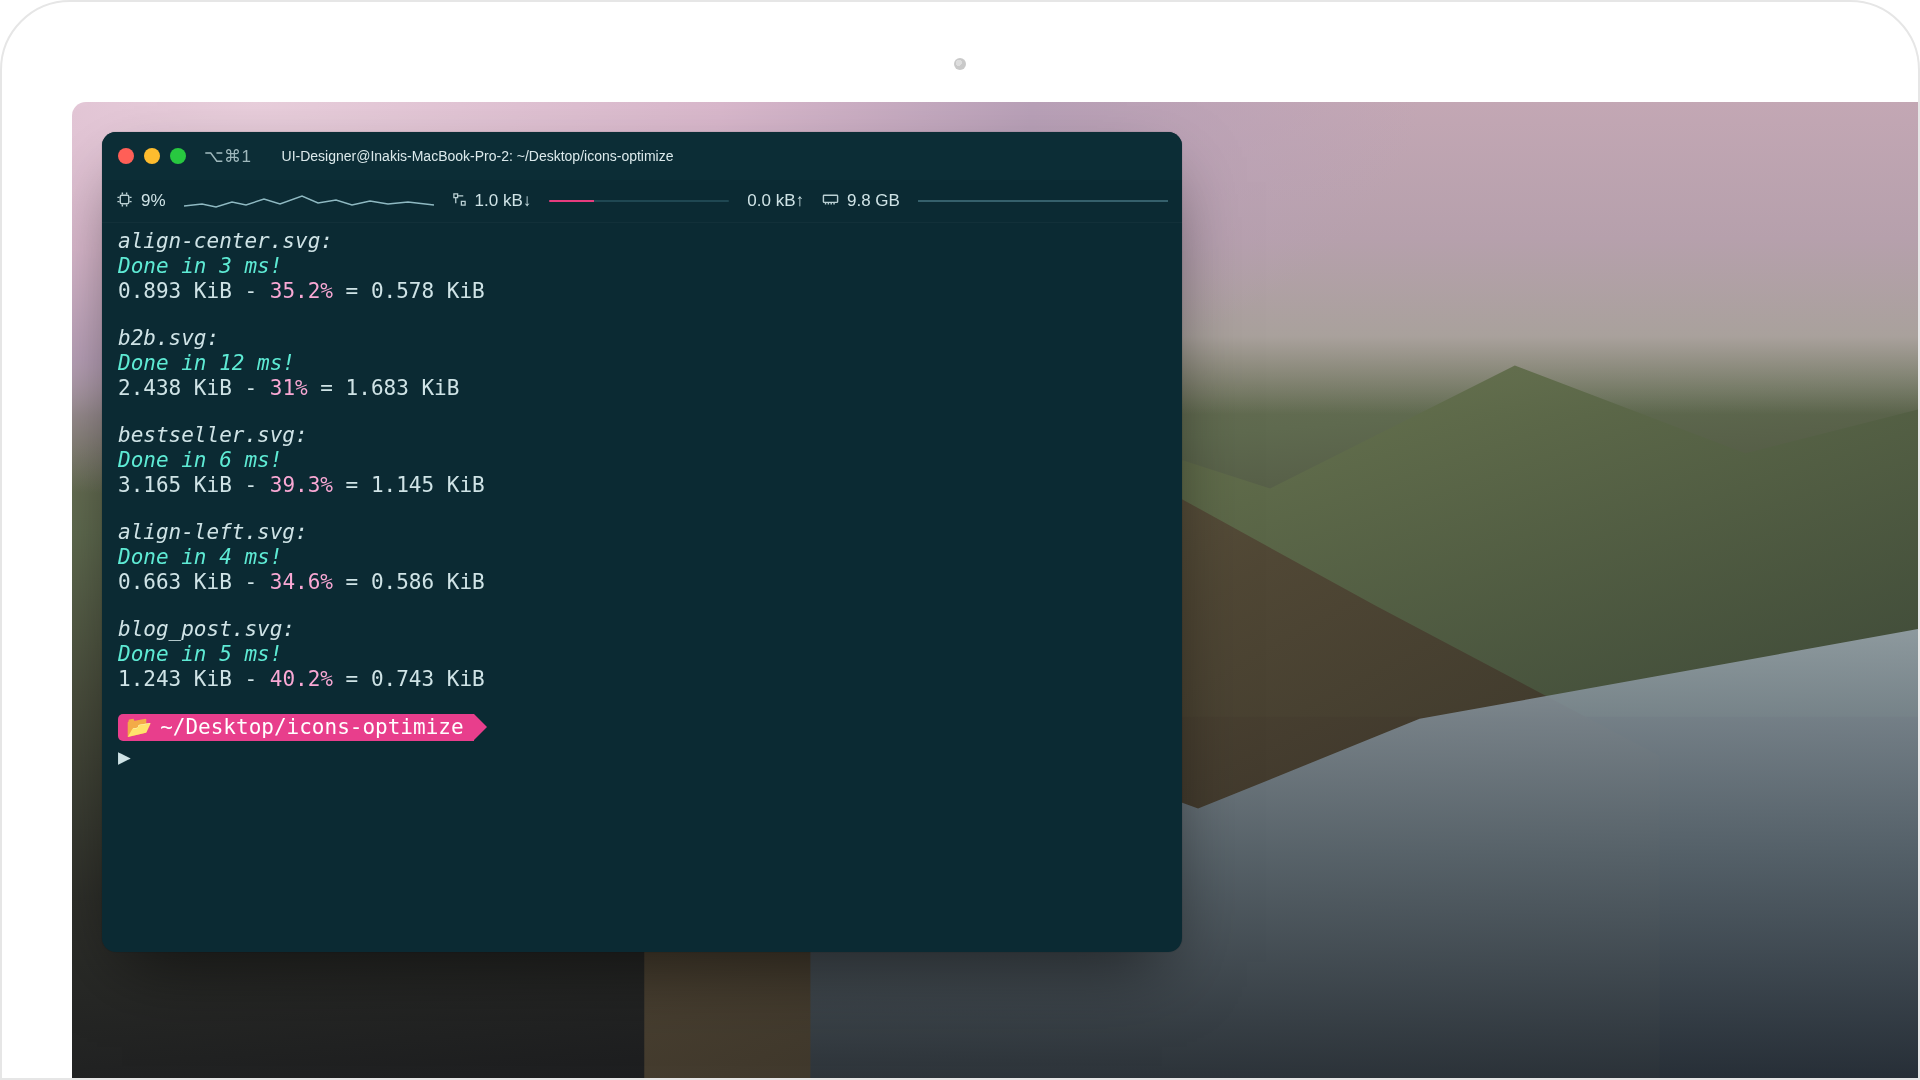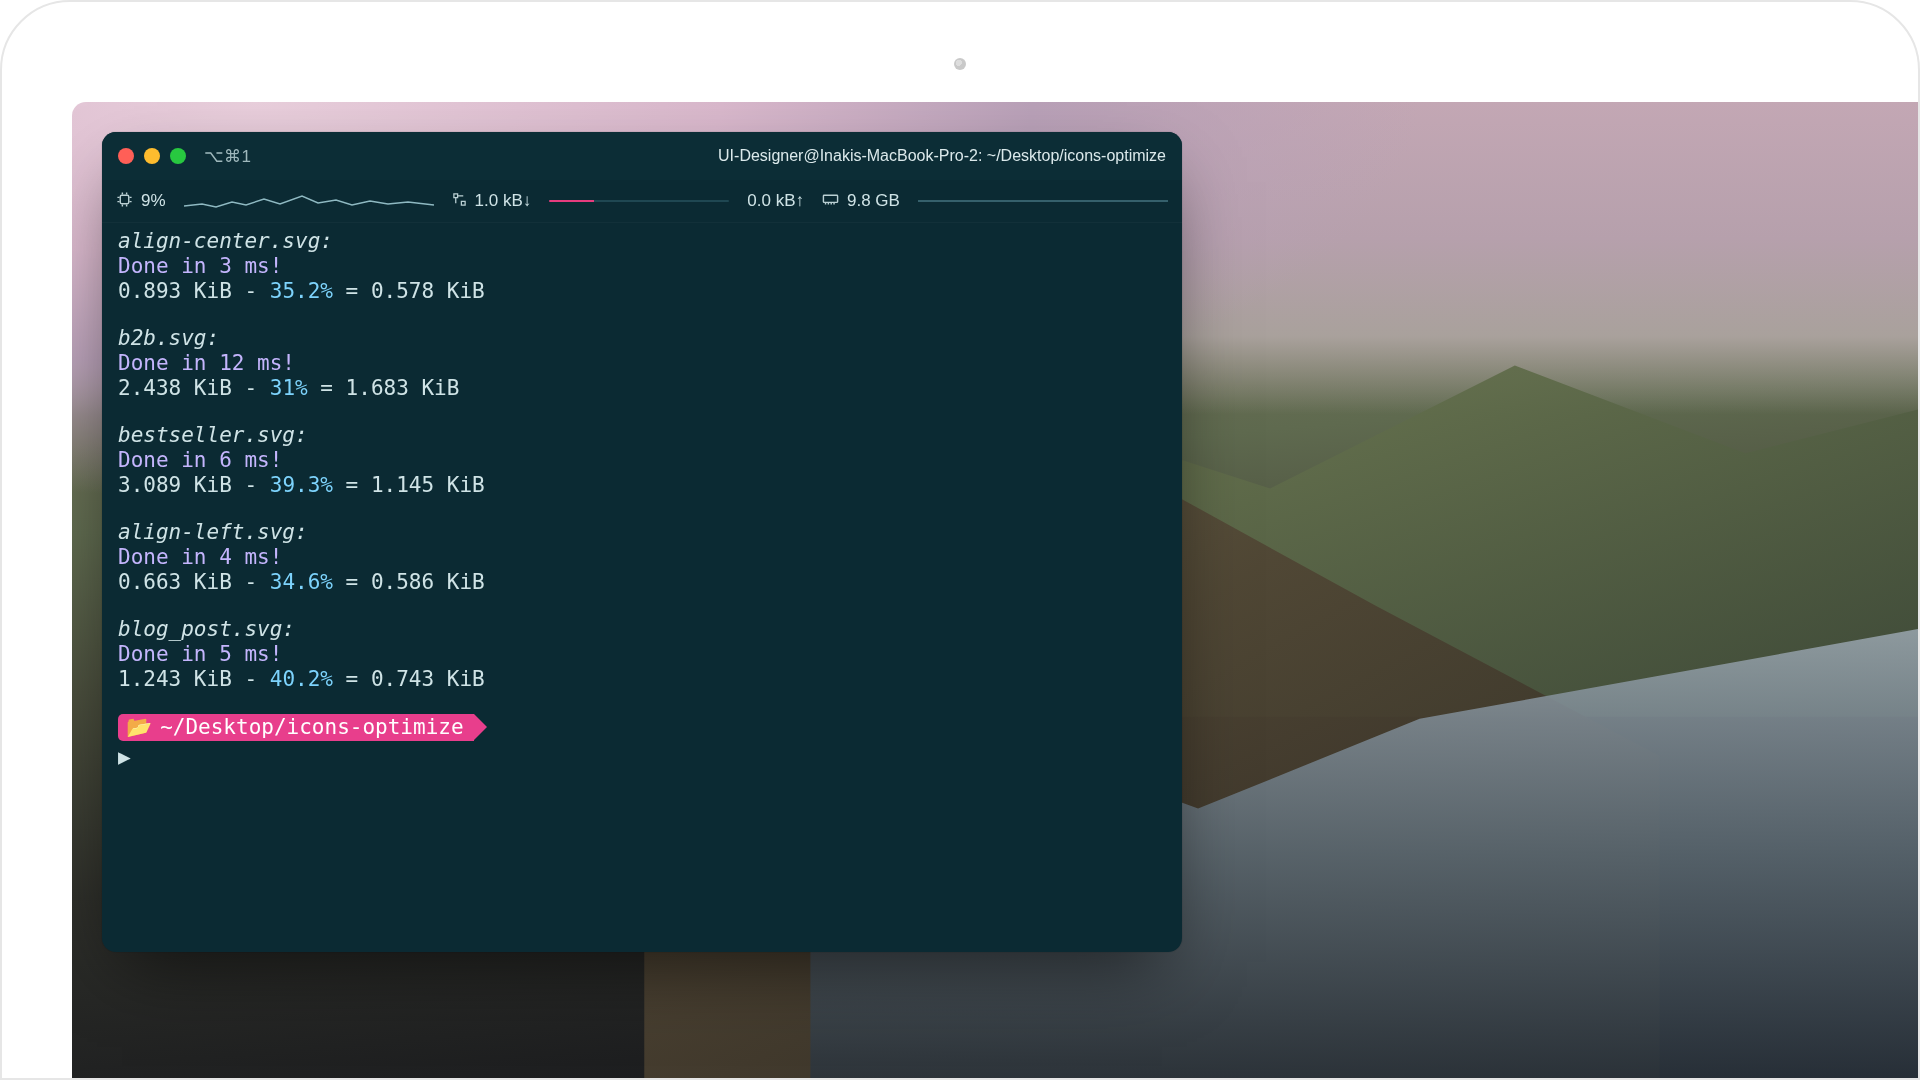--- a/index.html
+++ b/index.html
@@ -30,34 +30,34 @@
   
   .term{position:absolute;left:30px;top:30px;width:1080px;height:820px;border-radius:14px;overflow:hidden;
     background:#0b2a33;box-shadow:0 30px 70px -20px rgba(0,0,0,.6),0 0 0 1px rgba(0,0,0,.05);}
   .titlebar{height:48px;display:flex;align-items:center;padding:0 16px;background:#0c2d36;color:#cfe3e6;font-size:18px;}
   .dots{display:flex;gap:10px;margin-right:18px;}
   .dot{width:16px;height:16px;border-radius:50%;}
   .dot.red{background:#ff5f57;}
   .dot.yel{background:#febc2e;}
   .dot.grn{background:#28c840;}
   .tabhint{color:#9fb8bc;font-size:17px;margin-right:30px;letter-spacing:.5px;}
-  .title{flex:1;text-align:right;color:#dbe9eb;font-size:16px;}
+  .title{flex:1;text-align:left;color:#dbe9eb;font-size:14px;}
   .statbar{height:42px;display:flex;align-items:center;gap:18px;padding:0 14px;color:#cfe3e6;font-size:17px;background:#0b2a33;border-bottom:1px solid rgba(255,255,255,.03);}
   .stat{display:flex;align-items:center;gap:8px;}
   .stat .ic{font-size:16px;opacity:.9;}
   .spark{width:250px;height:22px;}
   .spark svg{width:100%;height:100%;}
   .netline{flex:0 0 180px;height:2px;background:#1f4752;position:relative;border-radius:1px;}
   .netline.dn{background:linear-gradient(90deg,#e73c7e 0%,#e73c7e 25%,#1f4752 25%);}
   .ramline{flex:1;height:2px;background:#35606c;}
 
   .body{padding:6px 16px 14px;font-family:ui-monospace,Menlo,Consolas,monospace;font-size:21px;line-height:25px;color:#cfe3e6;}
   .file{color:#cfe3e6;font-style:italic;}
-  .done{color:#c4b5fd;}
-  .pct{color:#7dd3fc;}
+  .done{color:#5eead4;font-style:italic;}
+  .pct{color:#f9a8d4;}
   .blk{margin-bottom:22px;white-space:pre;}
   .promptpath{display:inline-flex;align-items:center;background:#e83e8c;color:#fff;border-radius:5px 0 0 5px;height:27px;padding:0 10px 0 8px;position:relative;font-family:ui-monospace,Menlo,monospace;font-size:21px;}
   .promptpath::after{content:"";position:absolute;right:-13px;top:0;border-top:13.5px solid transparent;border-bottom:13.5px solid transparent;border-left:13px solid #e83e8c;}
   .promptpath .fo{margin-right:8px;}
   .promptline{margin-top:4px;}
   .caret{color:#cfe3e6;margin-right:6px;}
 </style>
 </head>
 <body>
 
@@ -123,21 +123,21 @@
       <div class="body" id="termbody">
 
         <div class="blk"><span class="file">align-center.svg:</span>
 <span class="done">Done in 3 ms!</span>
 <span>0.893 KiB</span> - <span class="pct">35.2%</span> = <span>0.578 KiB</span></div>
           <div class="blk"><span class="file">b2b.svg:</span>
 <span class="done">Done in 12 ms!</span>
 <span>2.438 KiB</span> - <span class="pct">31%</span> = <span>1.683 KiB</span></div>
           <div class="blk"><span class="file">bestseller.svg:</span>
 <span class="done">Done in 6 ms!</span>
-<span>3.089 KiB</span> - <span class="pct">39.3%</span> = <span>1.145 KiB</span></div>
+<span>3.165 KiB</span> - <span class="pct">39.3%</span> = <span>1.145 KiB</span></div>
           <div class="blk"><span class="file">align-left.svg:</span>
 <span class="done">Done in 4 ms!</span>
 <span>0.663 KiB</span> - <span class="pct">34.6%</span> = <span>0.586 KiB</span></div>
           <div class="blk"><span class="file">blog_post.svg:</span>
 <span class="done">Done in 5 ms!</span>
 <span>1.243 KiB</span> - <span class="pct">40.2%</span> = <span>0.743 KiB</span></div>
         <div>
           <span class="promptpath">
             <span class="fo">📂</span>
               <span>~/Desktop/icons-optimize</span>

